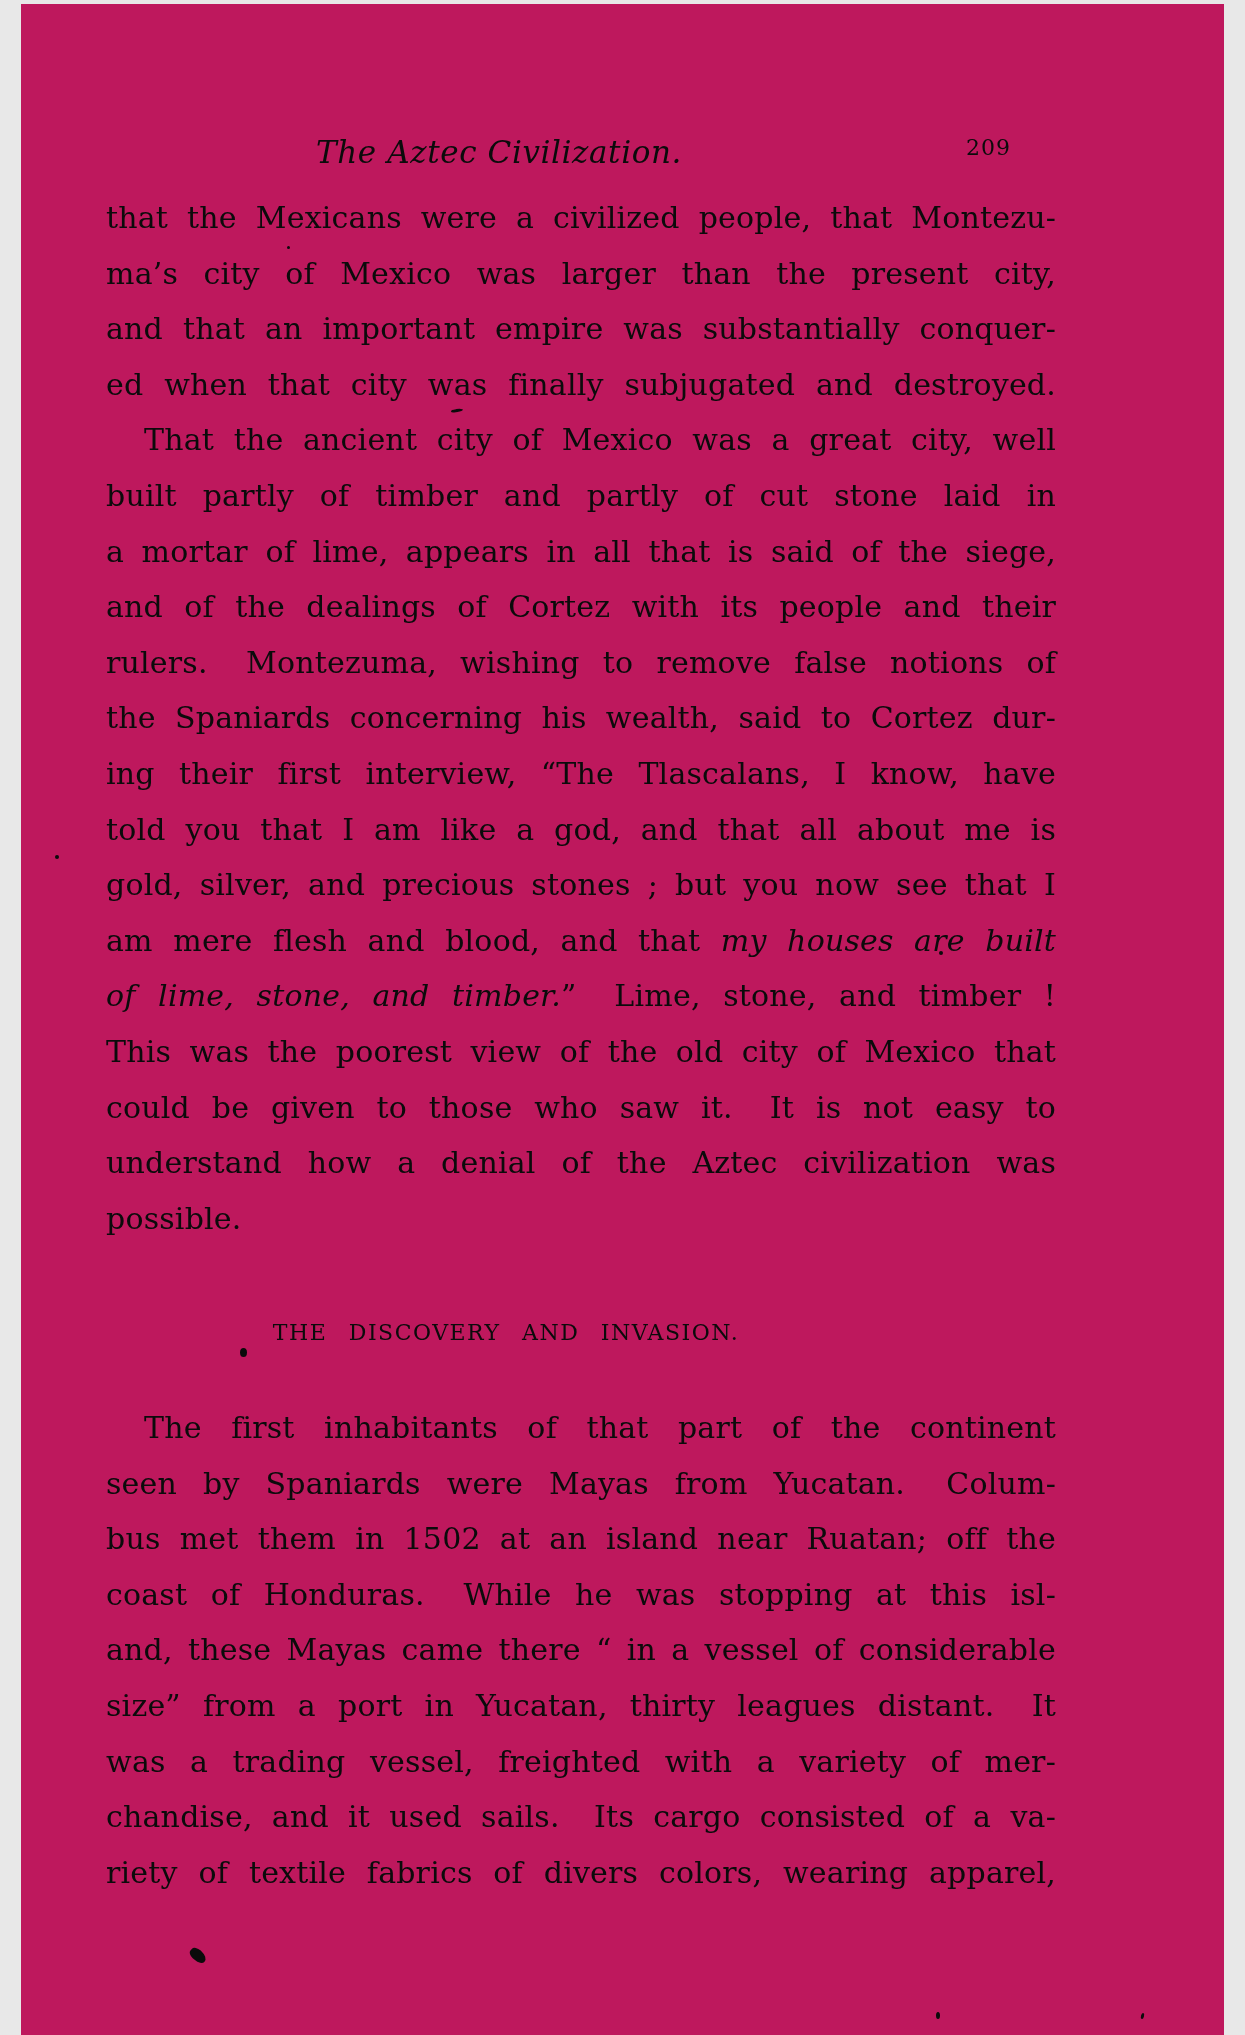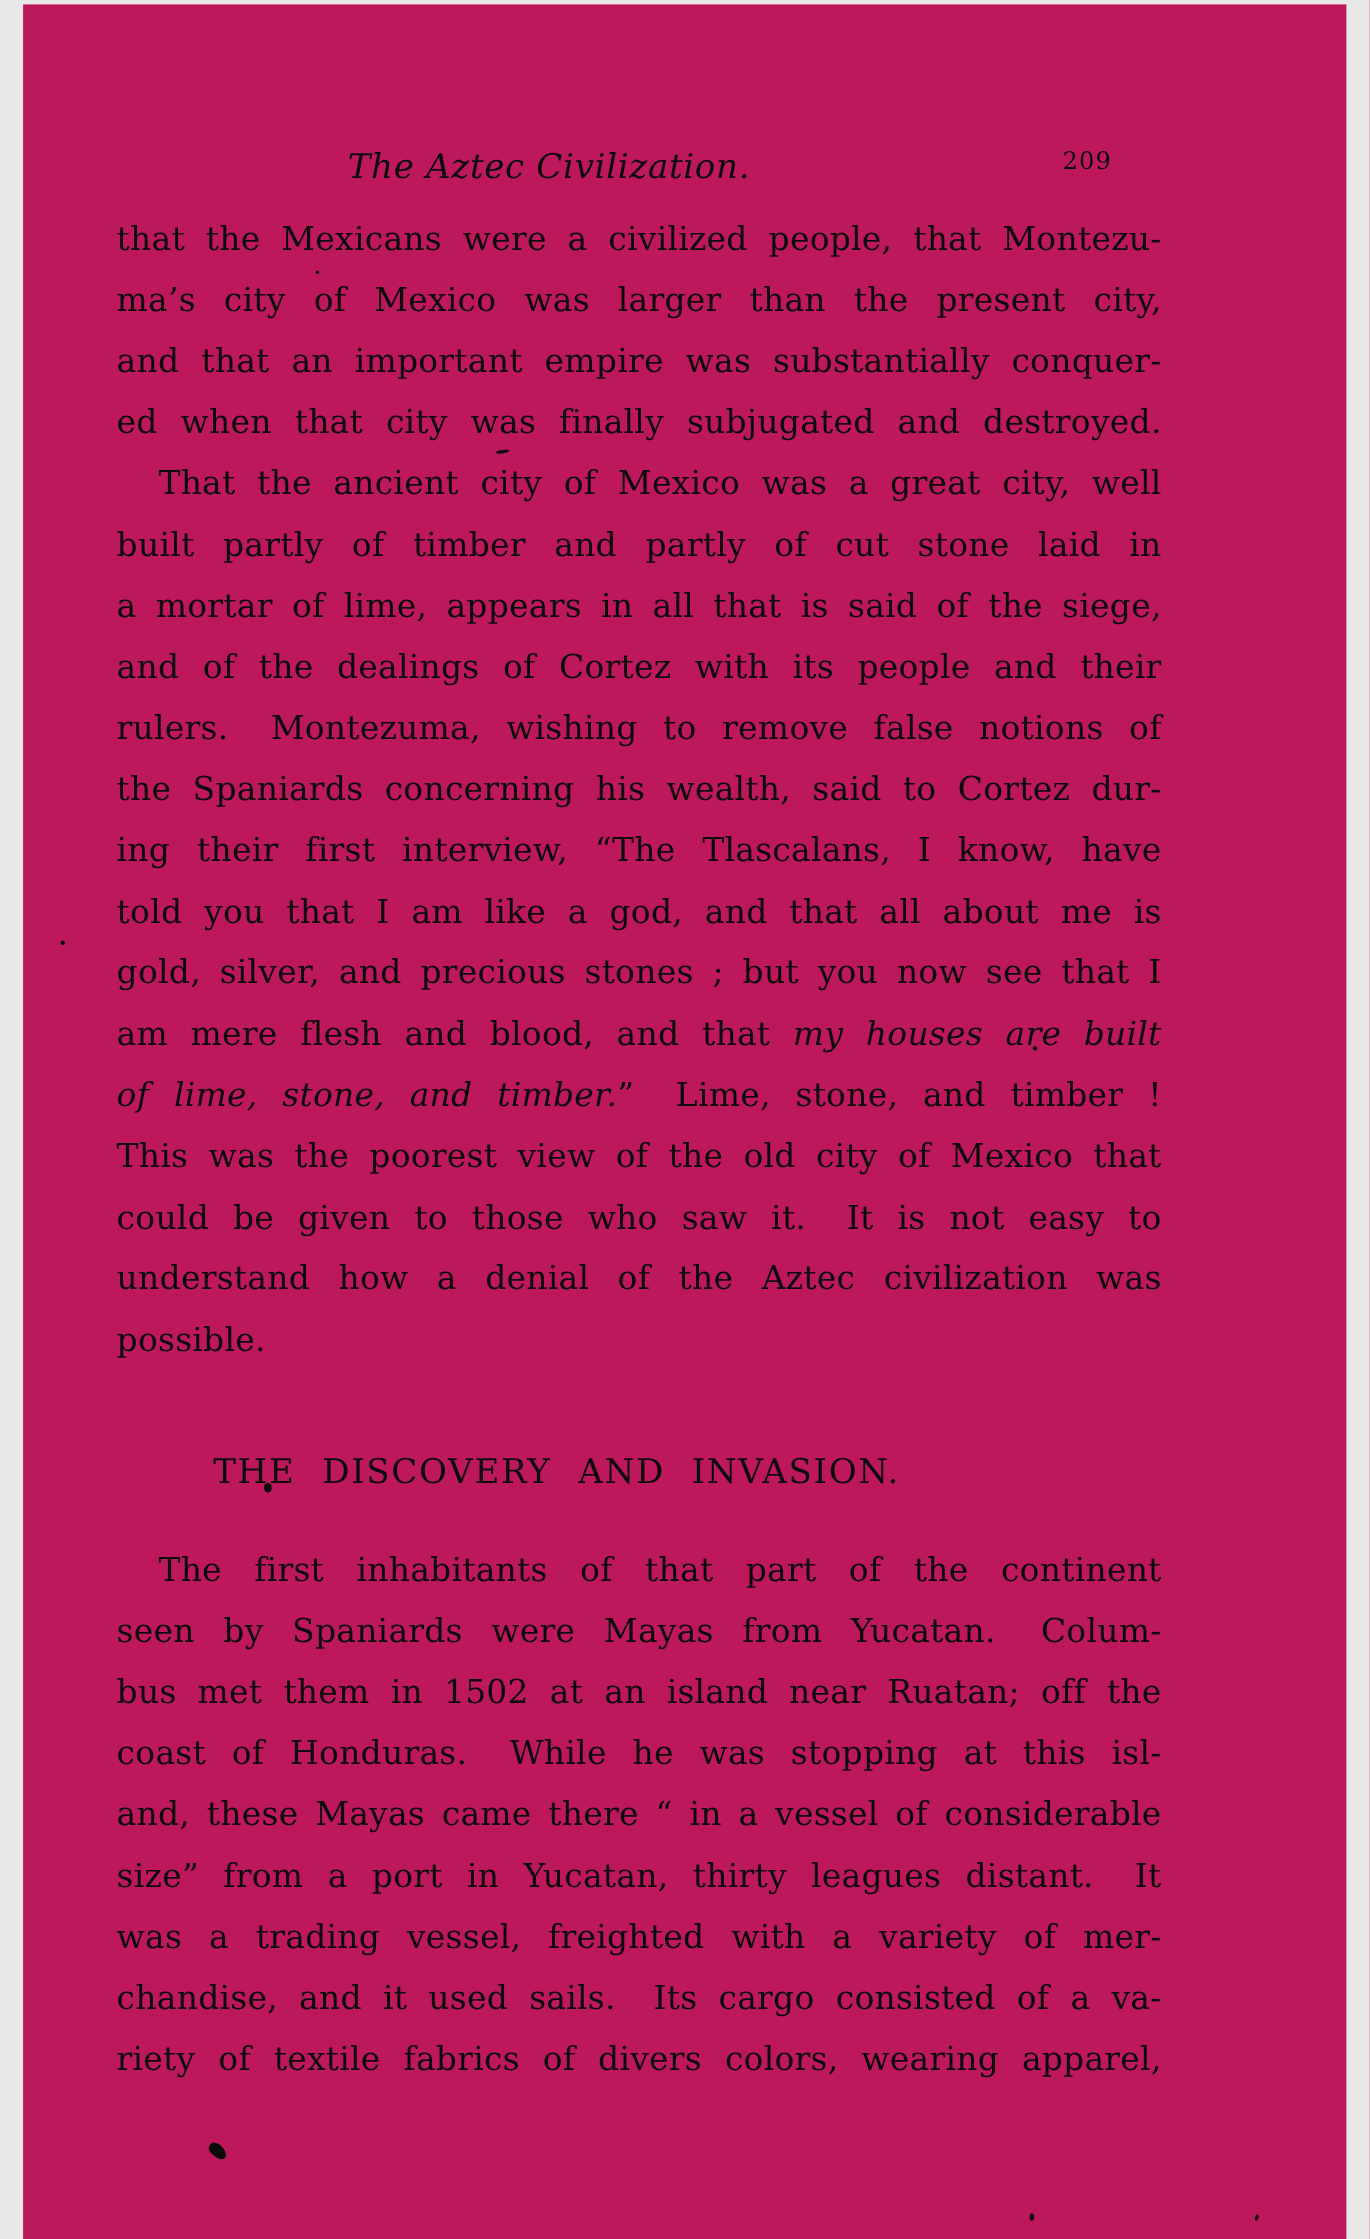--- a/index.html
+++ b/index.html
@@ -45,21 +45,21 @@
   .line.short{
     -moz-text-align-last:left;
     text-align-last:left;
   }
   .line.indent{padding-left:38px;}
   .line i{font-style:italic;}
   .section-heading{
     position:absolute;
     left:485px;top:1316px;
     transform:translateX(-50%);
-    font-size:31px;
+    font-size:22px;
     letter-spacing:1.5px;
     word-spacing:13px;
     white-space:nowrap;
   }
   .speck{
     position:absolute;
     background:#0b0b0b;
   }
 </style>
 </head>

